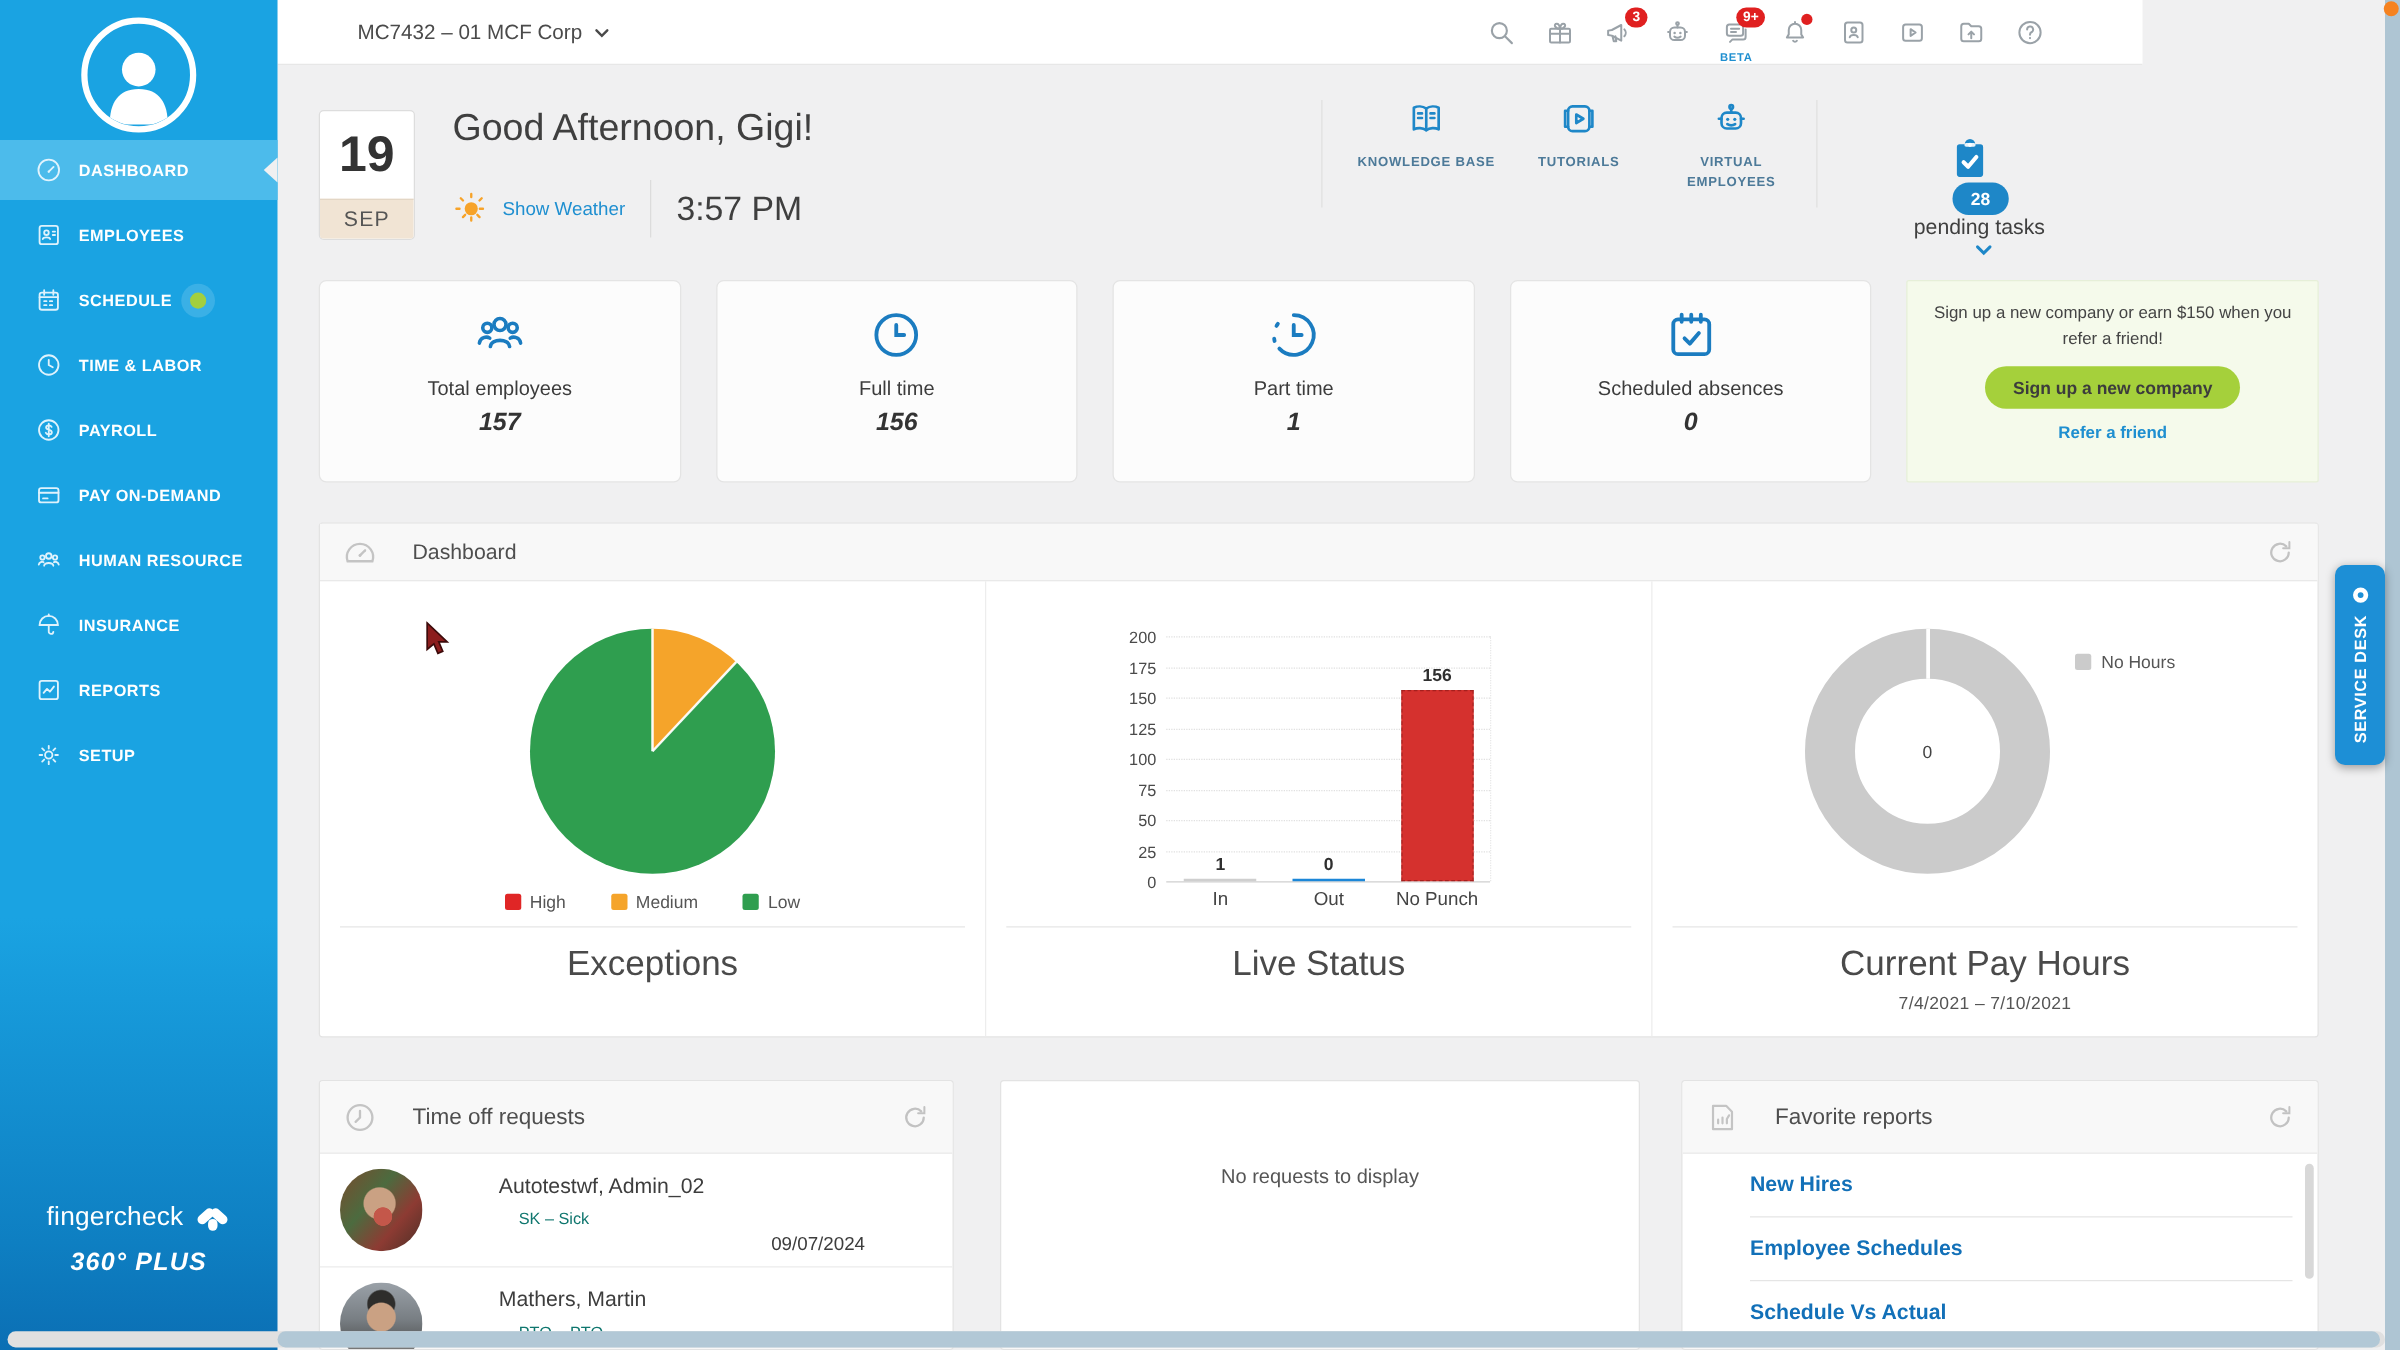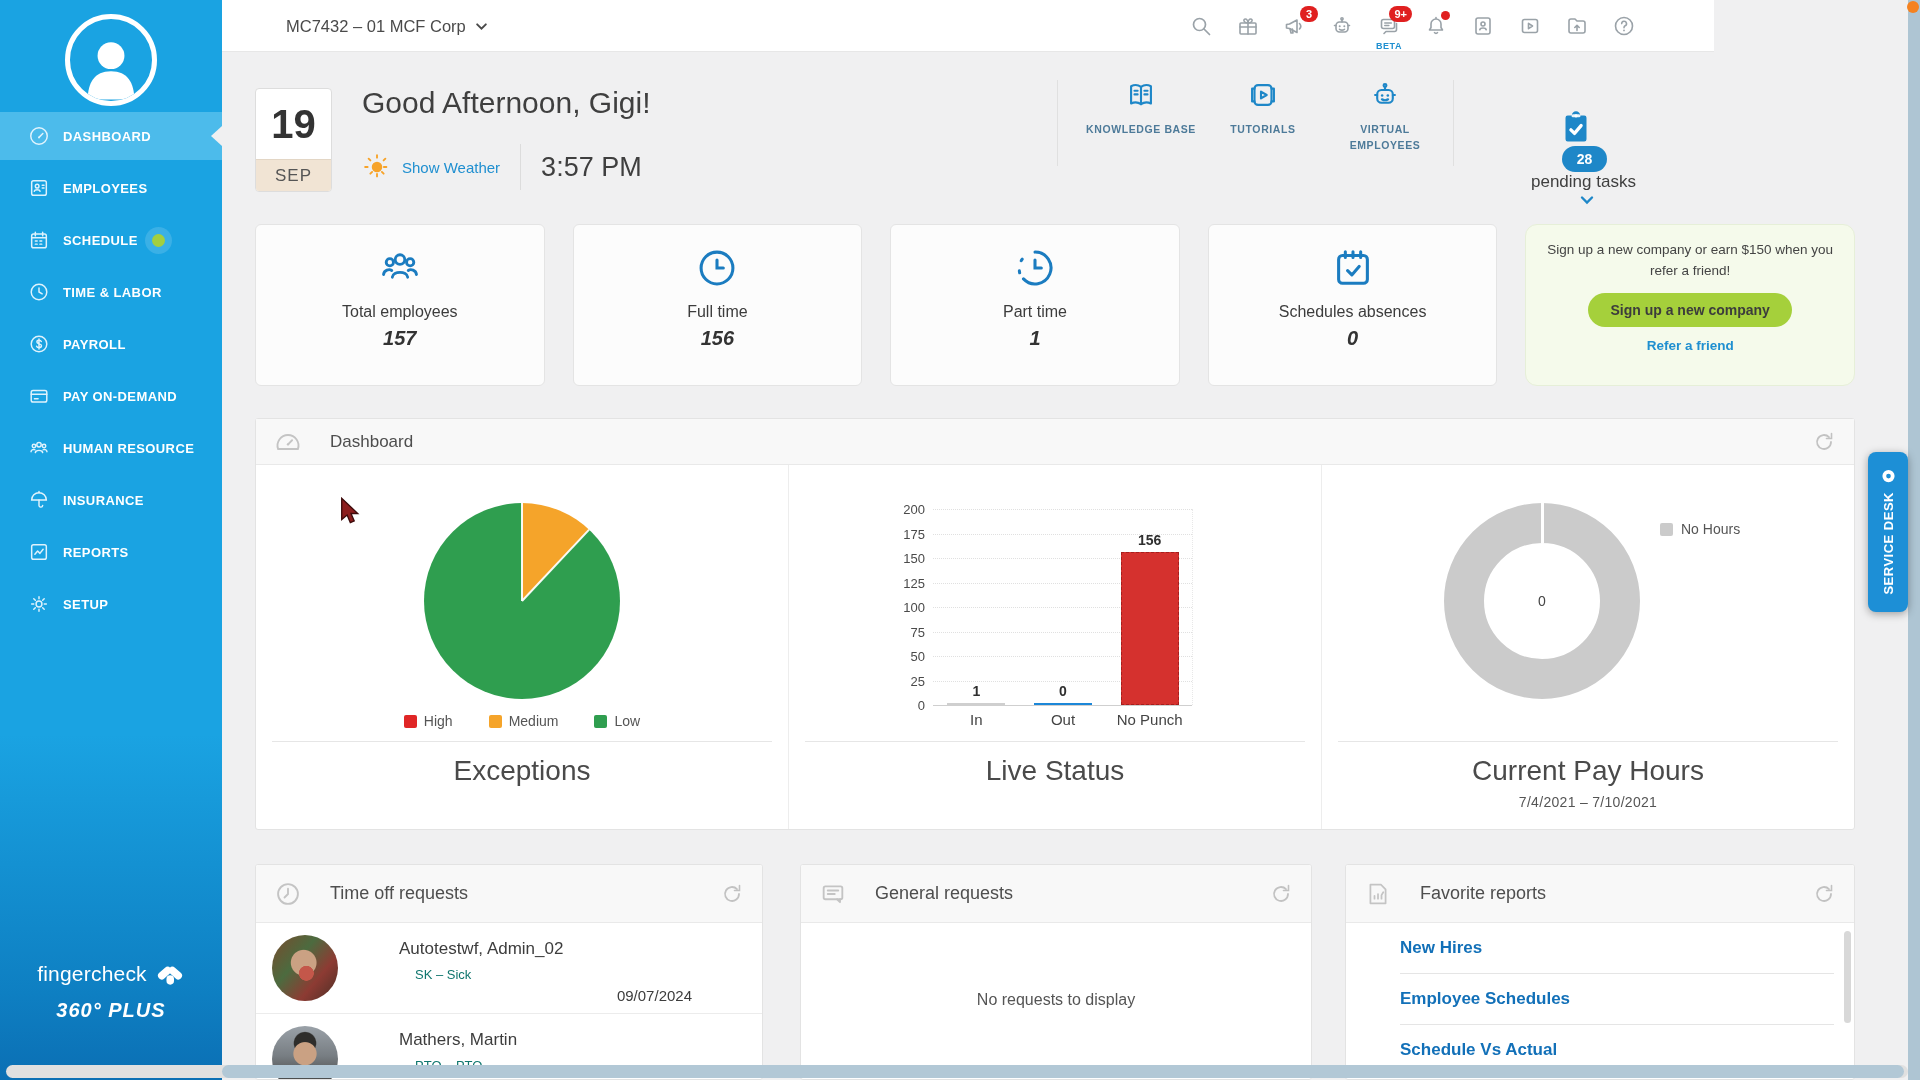--- a/index.html
+++ b/index.html
@@ -64,21 +64,21 @@
   .task-label { margin-left:14px; font-size:17px; color:#3f3f3f; }
   .task-chevron { margin-left:22px; width:16px; height:16px; color:#1e87c8; }
 
   
   .stats-row { position:absolute; left:33px; top:172px; width:1600px; display:flex; gap:28px; }
   .stat-card { flex:1; height:162px; background:#fcfcfc; border:1px solid #e4e4e4; border-radius:6px;
     display:flex; flex-direction:column; align-items:center; padding-top:20px; cursor:pointer; }
   .stat-card svg { width:46px; height:46px; color:#1b7cc0; }
   .stat-label { margin-top:12px; font-size:16px; color:#3c3c3c; }
   .stat-value { margin-top:6px; font-size:20px; font-weight:700; color:#333;font-style:italic; }
-  .referral-card { flex:1; height:162px; background:#f5faeb; border:1px solid #e6efd8; border-radius:12px;
+  .referral-card { flex:1; height:162px; background:#f5faeb; border:1px solid #e6efd8; border-radius:2px;
     text-align:center; padding:15px 20px 0; }
   .ref-text { font-size:13.5px; color:#444; line-height:1.55; font-weight:500; }
   .ref-btn { display:inline-block; margin-top:11px; background:#a5d03b; border:none; border-radius:17px;
     padding:9px 22px; font-size:14px; font-weight:600; color:#3c3c3c; cursor:pointer; font-family:inherit; }
   .ref-link { display:block; margin-top:11px; font-size:13.5px; font-weight:600; color:#1f8fd0; cursor:pointer; }
 
   
   .dash-panel { position:absolute; left:33px; top:366px; width:1600px; height:412px; background:#fff;
     border:1px solid #e3e3e3; border-radius:3px; }
   .panel-head { height:46px; background:#f8f8f8; border-bottom:1px solid #e9e9e9; display:flex; align-items:center; padding:0 18px; }
@@ -396,21 +396,21 @@
           <path d="M12 7.8V12h3.3"></path>
         </svg>
       <div class="stat-label">Part time</div>
       <div class="stat-value">1</div>
     </div>
     <div class="stat-card">
       <svg viewBox="0 0 24 24" fill="none" stroke="currentColor" stroke-width="1.6" stroke-linecap="round" stroke-linejoin="round">
           <rect x="4.5" y="5.5" width="15" height="14.5" rx="2"></rect>
           <path d="M8 3.5v3M12 3.5v3M16 3.5v3M9.2 13.4l2.2 2.2 3.8-4.4"></path>
         </svg>
-      <div class="stat-label">Schedules absences</div>
+      <div class="stat-label">Scheduled absences</div>
       <div class="stat-value">0</div>
     </div>
     <div class="referral-card">
       <div class="ref-text">Sign up a new company or earn $150 when you refer a friend!</div>
       <button class="ref-btn">Sign up a new company</button>
       <span class="ref-link">Refer a friend</span>
     </div>
   </div>
 
   <div class="dash-panel">
@@ -527,31 +527,20 @@
       <div class="to-date">09/07/2024</div>
     </div>
     <div class="to-row">
       <div class="to-avatar" style="background:radial-gradient(circle at 50% 42%, #caa183 0 22%, transparent 24%),radial-gradient(circle at 50% 26%, #2e2d2b 0 18%, transparent 20%),linear-gradient(180deg,#9aa1a8 0%,#787e83 45%,#33322f 100%);"></div>
       <div class="to-name">Mathers, Martin</div>
       <div class="to-type">PTO – PTO</div>
     </div>
   </div>
 
   <div class="bpanel" style="left:578px; width:512px;">
-    <div class="panel-head">
-      <svg class="hicon" viewBox="0 0 24 24" fill="none" stroke="currentColor" stroke-width="1.6" stroke-linecap="round" stroke-linejoin="round">
-          <rect x="4" y="5.5" width="16" height="11" rx="1.5"></rect>
-          <path d="M7.5 9h9M7.5 12h6M15.5 16.5l2.5 2.5v-2.5"></path>
-        </svg>
-      <span class="htitle">General requests</span>
-      <svg class="refresh" viewBox="0 0 24 24" fill="none" stroke="currentColor" stroke-width="1.8" stroke-linecap="round">
-          <path d="M19 12a7 7 0 1 1-2-4.9"></path>
-          <path d="M19.5 3.5v5h-5" stroke-width="1.6"></path>
-        </svg>
-    </div>
     <div class="empty-msg">No requests to display</div>
   </div>
 
   <div class="bpanel" style="left:1123px; width:510px;">
     <div class="panel-head">
       <svg class="hicon" viewBox="0 0 24 24" fill="none" stroke="currentColor" stroke-width="1.5" stroke-linecap="round" stroke-linejoin="round">
           <path d="M5.5 4h9l4 4v12h-13z"></path>
           <path d="M9 16v-2.5M12 16v-4M15 16v-3l1.5-2.5"></path>
         </svg>
       <span class="htitle">Favorite reports</span>

